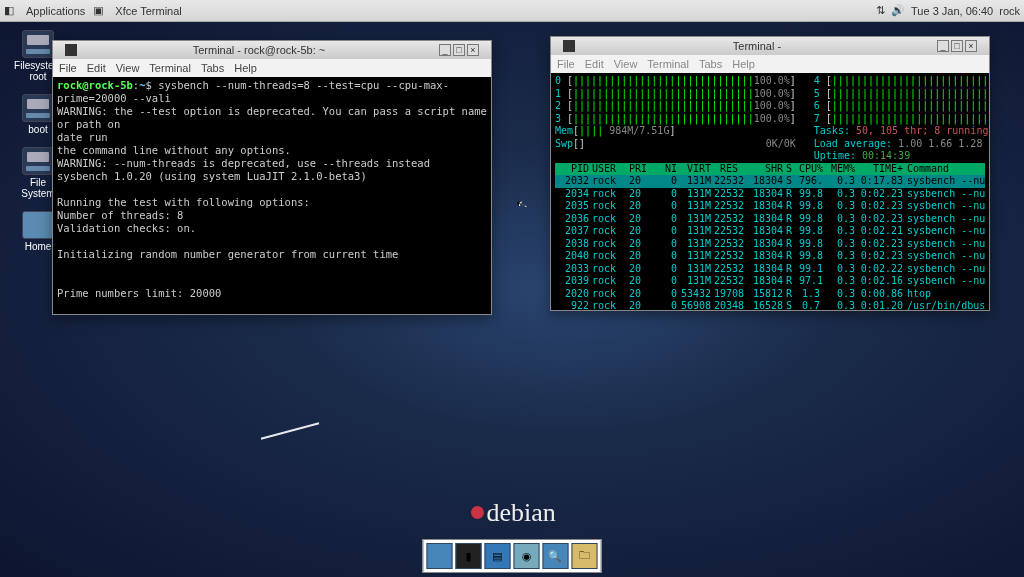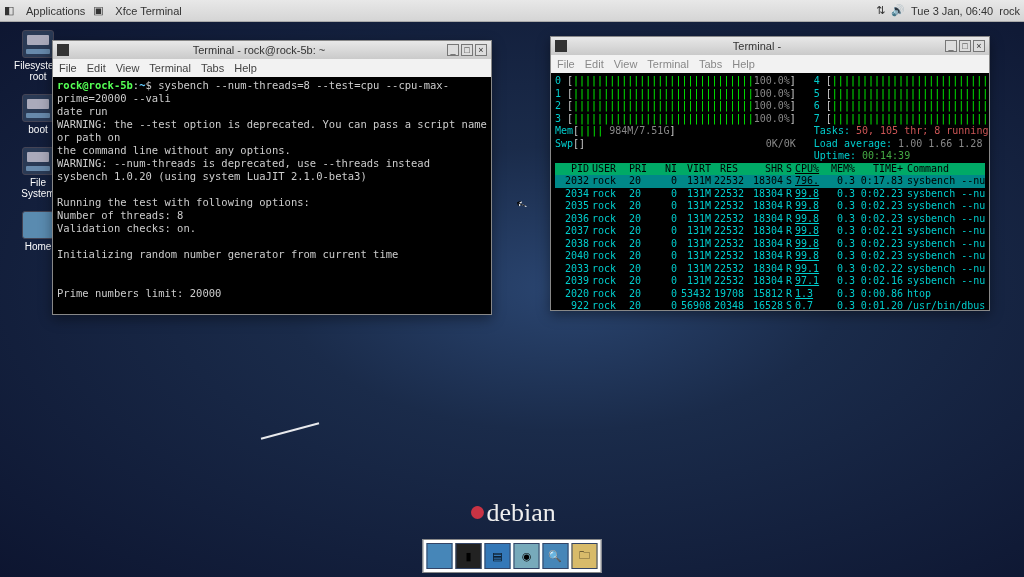--- a/index.html
+++ b/index.html
@@ -33,21 +33,21 @@
 
 .term-window {
   position: absolute; background: #fff; border: 1px solid #888;
   box-shadow: 0 4px 12px rgba(0,0,0,0.4);
 }
 .tw1 { left: 52px; top: 40px; width: 440px; height: 275px; }
 .tw2 { left: 550px; top: 36px; width: 440px; height: 275px; }
 .titlebar {
   height: 18px; background: linear-gradient(#e8e8e8,#cacaca);
   display: flex; align-items: center; font-size: 11px; color: #333;
-  padding: 0 4px;
+  padding: 0 12px;
 }
 .titlebar .title { flex: 1; text-align: center; }
 .titlebar .wbtn { width:12px; height:12px; border:1px solid #777; margin-left:2px; font-size:9px; line-height:10px; text-align:center; background:#ddd; }
 .titlebar .wicon { width:12px; height:12px; background:#333; margin-right:4px; }
 .menubar {
   height: 18px; background: #f2f2f2; display: flex; gap: 10px; padding: 0 6px;
   font-size: 11px; color: #444; align-items: center;
 }
 .tw2 .menubar { color: #888; }
 .term-body {
@@ -74,21 +74,21 @@
 .htop-stats { color:#0cc; }
 .htop-stats .v { color:#888; }
 .htop-stats .hl { color:#c55; }
 .htop-stats .g { color:#4a4; }
 .proc-head { background:#0a6; color:#000; display:flex; }
 .proc-row { display:flex; color:#0cc; }
 .proc-row.sel { background:#088; color:#000; }
 .pc { overflow:hidden; white-space:nowrap; }
 .c-pid{width:34px;text-align:right;} .c-user{width:40px;padding-left:3px;} .c-pri{width:26px;text-align:left;} .c-ni{width:22px;text-align:right;}
 .c-virt{width:34px;text-align:right;} .c-res{width:36px;text-align:center;} .c-shr{width:36px;text-align:right;} .c-s{width:12px;text-align:center;}
-.c-cpu{width:32px;text-align:left;text-decoration:underline;} .c-mem{width:28px;text-align:right;} .c-time{width:48px;text-align:right;} .c-cmd{flex:1;padding-left:4px;}
+.c-cpu{width:32px;text-align:center;} .c-mem{width:28px;text-align:right;} .c-time{width:48px;text-align:right;} .c-cmd{flex:1;padding-left:4px;}
 
 
 .wm { position:absolute; left:50%; top:494px; transform:translateX(-50%); font-family: serif; font-size:26px; color:#eee; }
 .wm-dot { color:#c93344; font-size:30px; }
 .streak { position:absolute; width:60px; height:2px; background:#fff; transform:rotate(-15deg); left:260px; top:430px; opacity:0.9; }
 .cursor-arrow { position:absolute; left:516px; top:197px; color:#000; font-size:12px; transform:rotate(-20deg); text-shadow:1px 1px 0 #fff; }
 
 
 .dock { position:absolute; bottom:4px; left:50%; transform:translateX(-50%); background:#fff; border:1px solid #888; padding:3px; display:flex; gap:3px; }
 .dock-item { width:26px; height:26px; background:#4686b8; border:1px solid #346; display:flex; align-items:center; justify-content:center; }
@@ -145,22 +145,22 @@
   <div class="menubar" id="mb1">
       <span>File</span>
       <span>Edit</span>
       <span>View</span>
       <span>Terminal</span>
       <span>Tabs</span>
       <span>Help</span>
     </div>
   <div class="term-body" id="tb1">
       <div><span class="prompt-user">rock@rock-5b</span><span class="prompt-sep">:</span><span class="prompt-path">~</span><span class="prompt-sep">$ </span>sysbench --num-threads=8 --test=cpu --cpu-max-prime=20000 --vali</div>
+      <div>WARNING: the --test option is deprecated. You can pass a script name or path on</div>
       <div>date run</div>
-      <div>WARNING: the --test option is deprecated. You can pass a script name or path on</div>
       <div>the command line without any options.</div>
       <div>WARNING: --num-threads is deprecated, use --threads instead</div>
       <div>sysbench 1.0.20 (using system LuaJIT 2.1.0-beta3)</div>
       <div>&nbsp;</div>
       <div>Running the test with following options:</div>
       <div>Number of threads: 8</div>
       <div>Validation checks: on.</div>
       <div>&nbsp;</div>
       <div>Initializing random number generator from current time</div>
       <div>&nbsp;</div>

